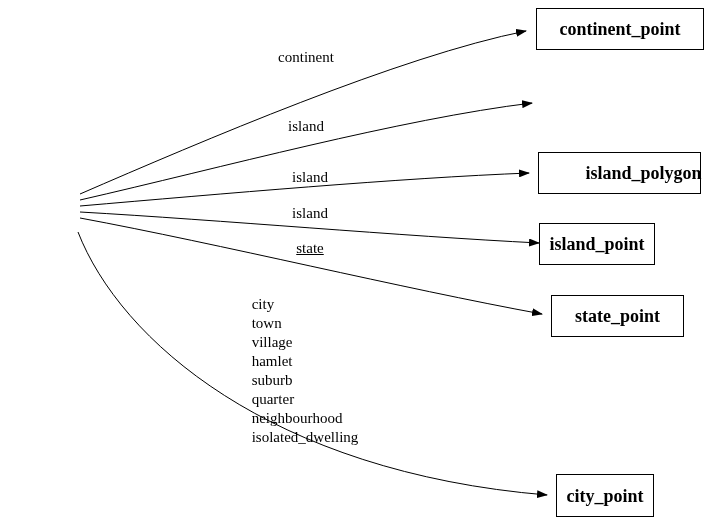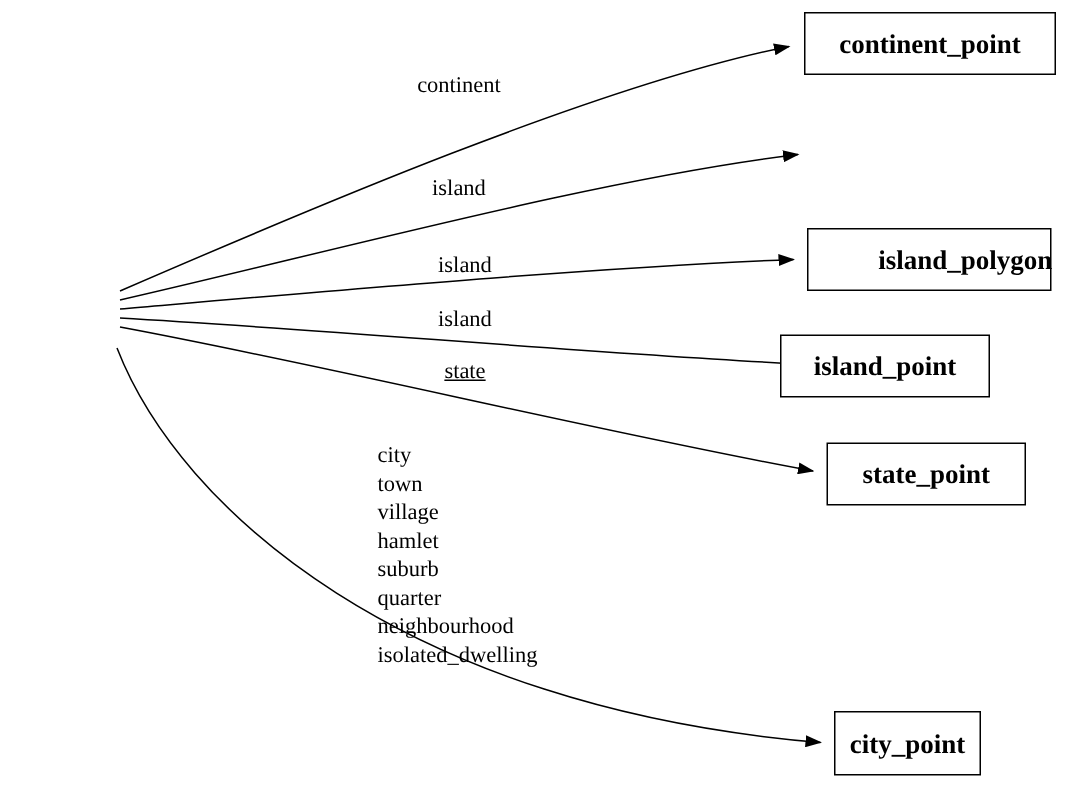--- a/index.html
+++ b/index.html
@@ -72,21 +72,21 @@
 
   <div class="node" style="left:536px; top:8px; width:168px; height:42px;">
     <span>continent_point</span>
   </div>
 
 
   <div class="node" style="left:538px; top:152px; width:163px; height:42px;padding-left:48px;">
     <span>island_polygon</span>
   </div>
 
-  <div class="node" style="left:520px; top:223px; width:140px; height:42px;align-items:center;">
+  <div class="node" style="left:539px; top:223px; width:116px; height:42px;align-items:center;">
     <span>island_point</span>
   </div>
 
   <div class="node" style="left:551px; top:295px; width:133px; height:42px;">
     <span>state_point</span>
   </div>
 
   <div class="node" style="left:556px; top:474px; width:98px; height:43px;">
     <span>city_point</span>
   </div>

